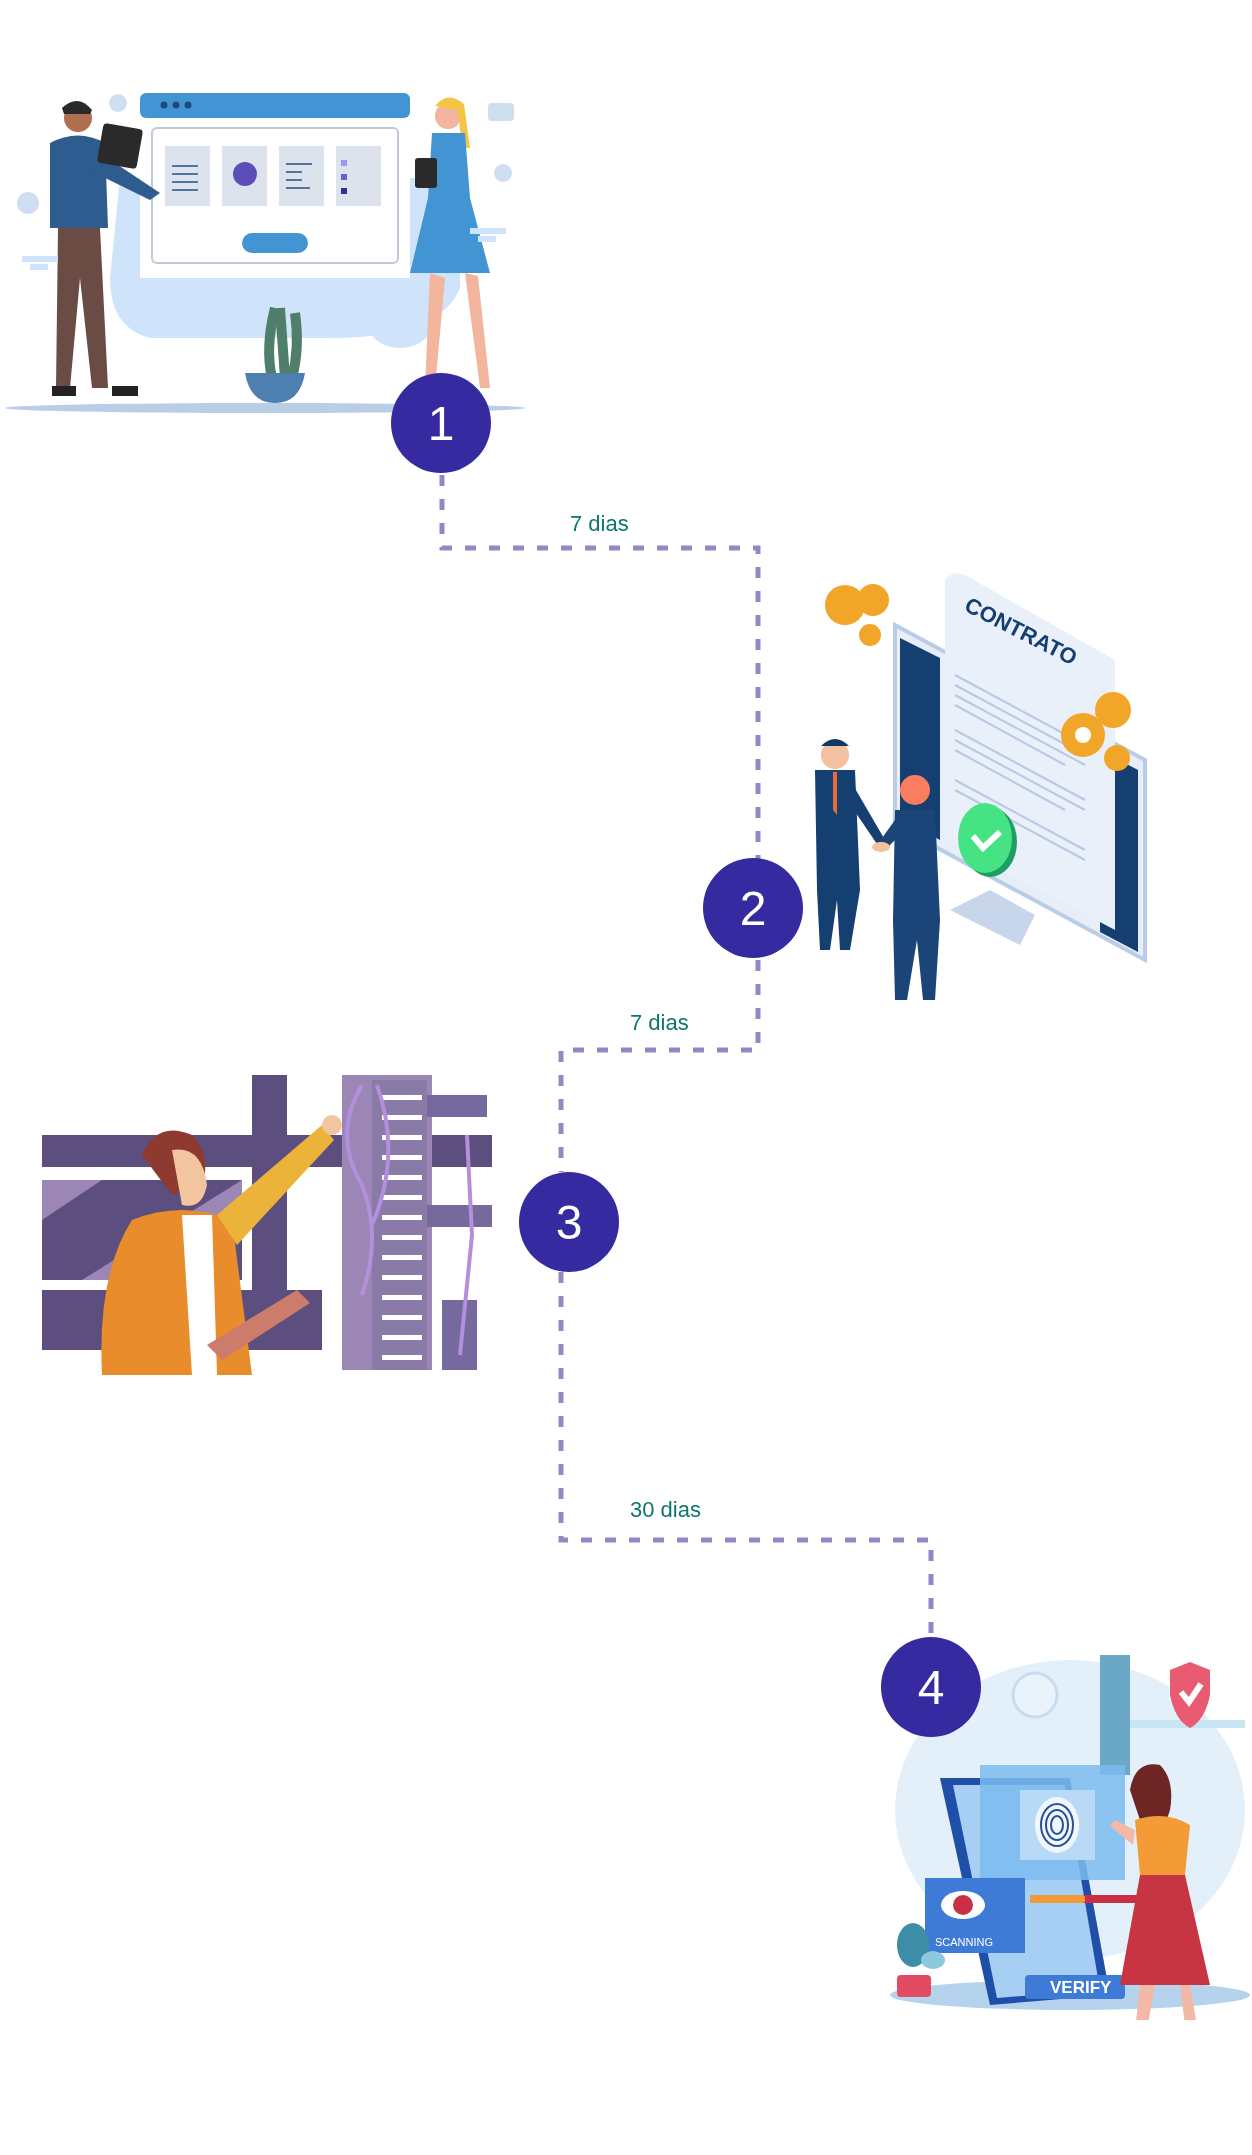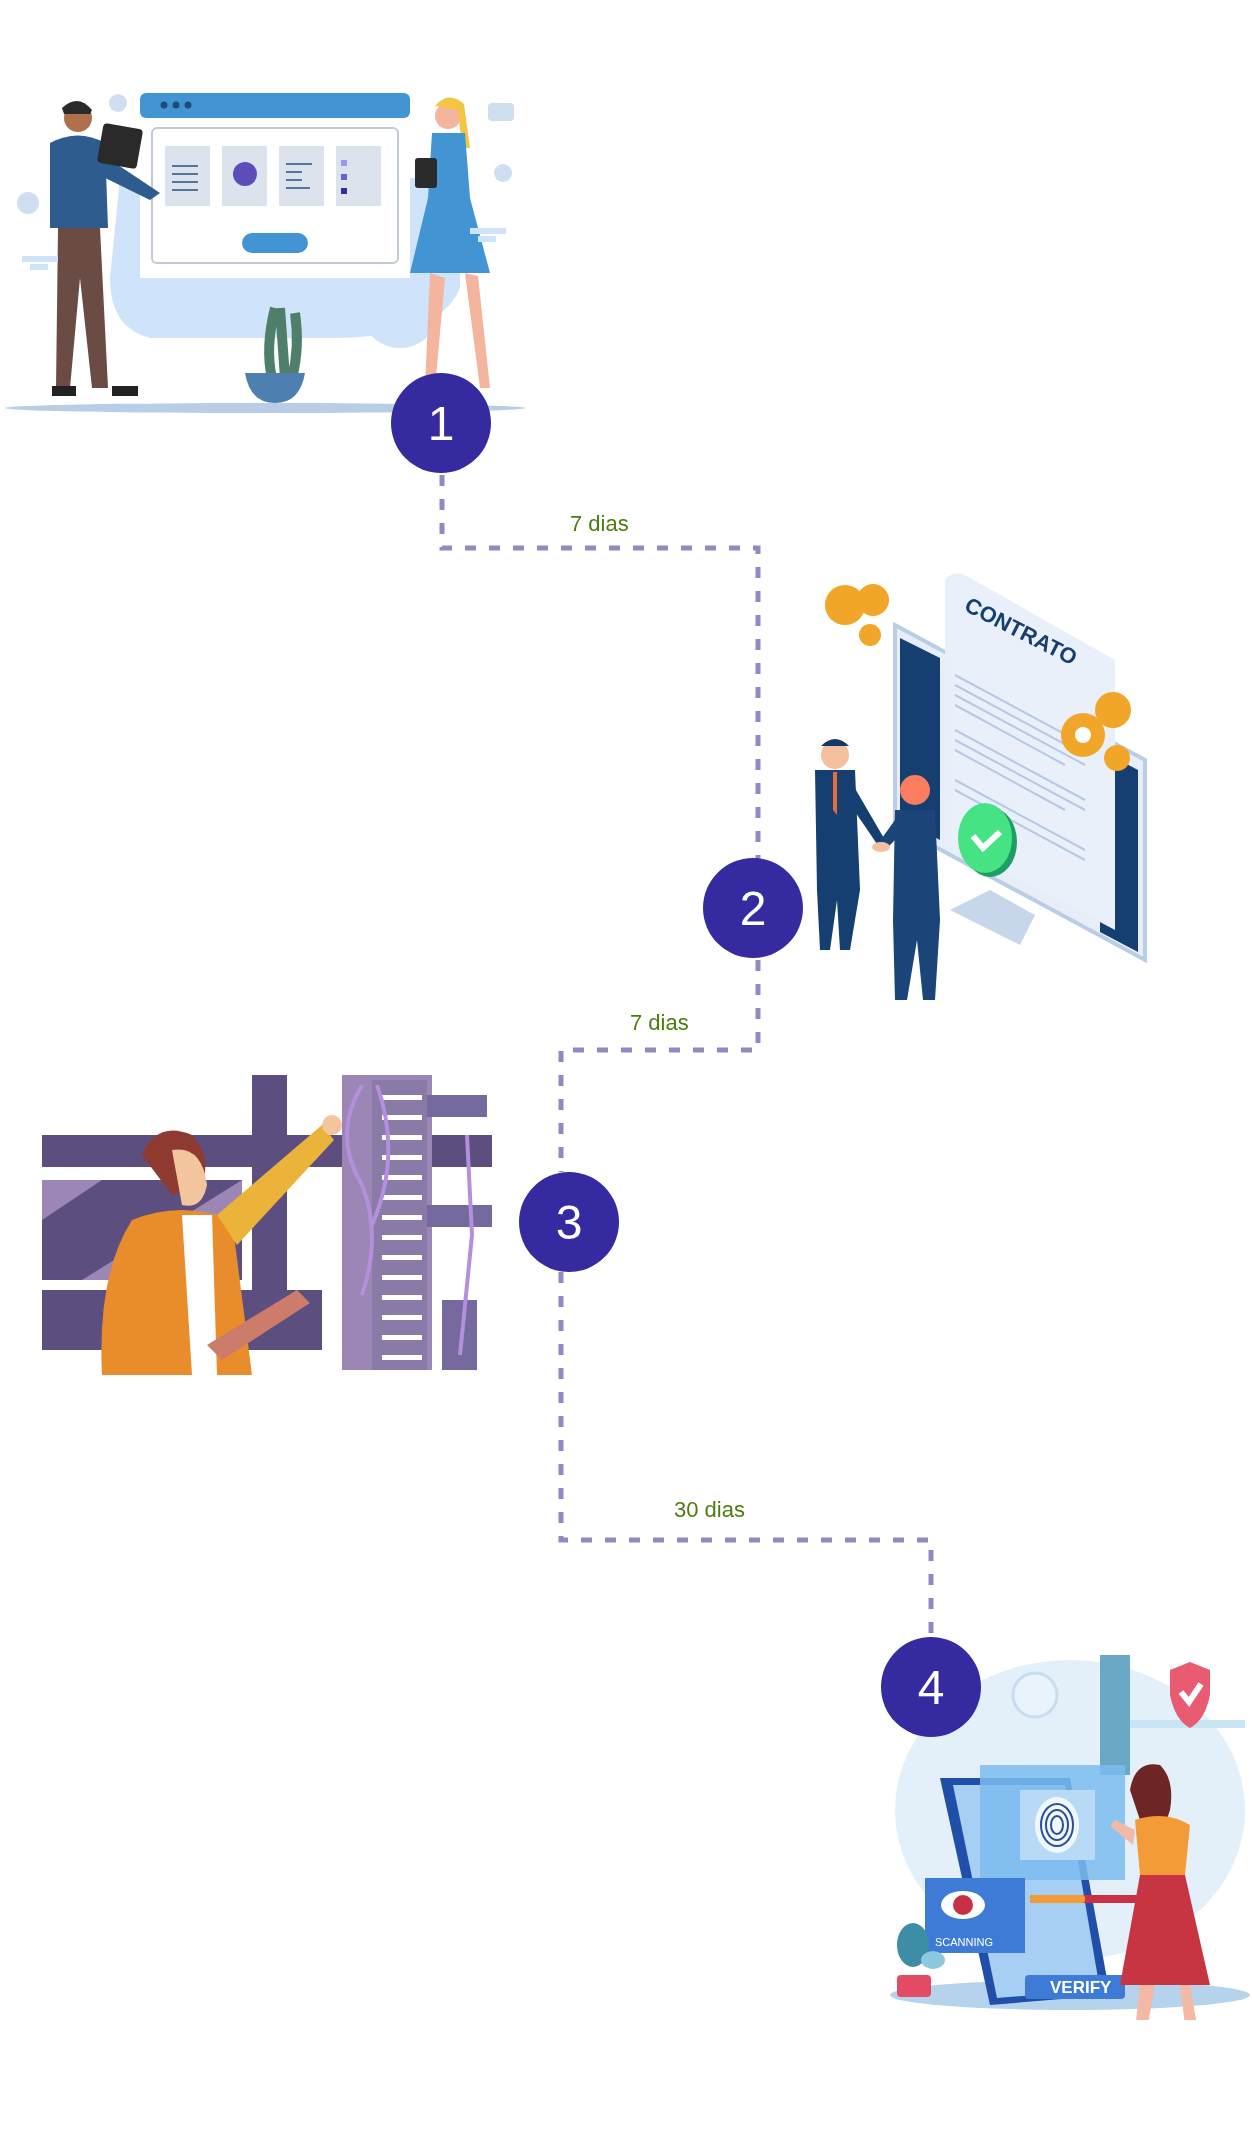--- a/index.html
+++ b/index.html
@@ -3,39 +3,39 @@
 <meta charset="utf-8">
 <style>
   html, body { margin:0; padding:0; background:#ffffff; }
   body { width:1252px; height:2155px; position:relative; overflow:hidden; font-family:"Liberation Sans", sans-serif; }
   .step {
     position:absolute; width:100px; height:100px; border-radius:50%;
     background:#352aa0; color:#fff; display:flex; align-items:center; justify-content:center;
     font-family:"Liberation Sans", sans-serif; font-size:48px; font-weight:500; z-index:5;
   }
   .dur {
-    position:absolute; color:#4d7c0f; font-size:22px; font-family:"Liberation Sans", sans-serif; z-index:4;
+    position:absolute; color:#0f766e; font-size:22px; font-family:"Liberation Sans", sans-serif; z-index:4;
   }
   svg.connectors { position:absolute; left:0; top:0; z-index:3; }
   .illus { position:absolute; z-index:2; }
 </style>
 </head>
 <body>
 
 <svg class="connectors" width="1252" height="2155">
   <g fill="none" stroke="#9189c3" stroke-width="5" stroke-dasharray="11 13">
     <path d="M442 475 L442 548 L758 548 L758 860"></path>
     <path d="M758 960 L758 1050 L561 1050 L561 1172"></path>
     <path d="M561 1272 L561 1540 L931 1540 L931 1638"></path>
   </g>
 </svg>
 
 <div class="dur" style="left:570px; top:511px;">7 dias</div>
 <div class="dur" style="left:630px; top:1010px;">7 dias</div>
-<div class="dur" style="left:630px; top:1497px;margin-left:44px;">30 dias</div>
+<div class="dur" style="left:630px; top:1497px;">30 dias</div>
 
 <div class="step" style="left:391px; top:373px;">1</div>
 <div class="step" style="left:703px; top:858px;">2</div>
 <div class="step" style="left:519px; top:1172px;">3</div>
 <div class="step" style="left:881px; top:1637px;">4</div>
 
 <svg class="illus" style="left:0; top:88px;" width="535" height="330" viewBox="0 0 535 330">
   <ellipse cx="265" cy="320" rx="260" ry="5" fill="#b9cde6"></ellipse>
   <path d="M120 90 L460 90 L460 200 Q440 250 330 250 L150 250 Q110 240 110 190 Z" fill="#cfe3fb"></path>
   <ellipse cx="400" cy="230" rx="35" ry="30" fill="#cfe3fb"></ellipse>

